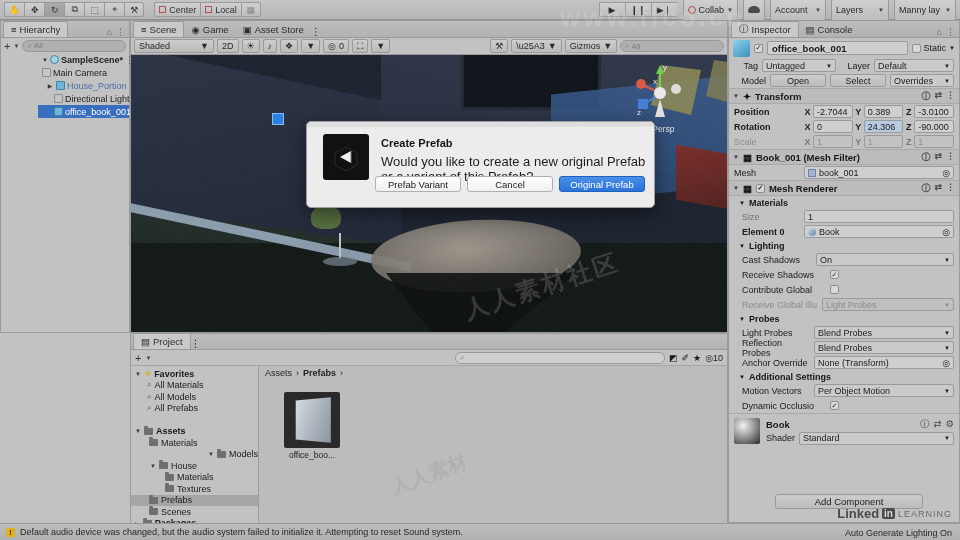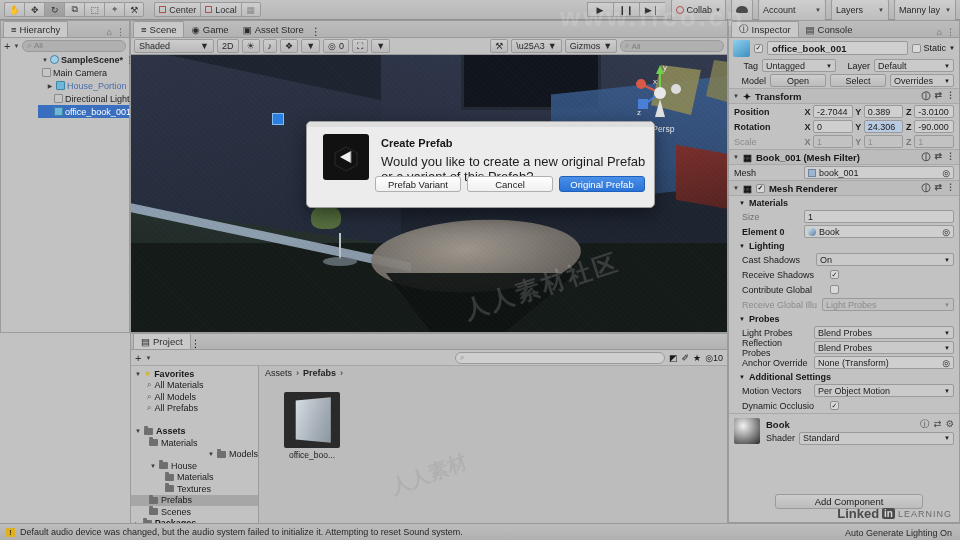--- a/index.html
+++ b/index.html
@@ -303,21 +303,21 @@
 
     <div class="right-group">
       <div class="tb-drop">
         <span class="collab-icon"></span>
         <span>Collab</span>
         <span class="caret">▼</span>
       </div>
       <div class="tb-drop">
         <span class="cloud"></span>
       </div>
-      <div class="tb-drop" style="width:68px;justify-content:space-between;text-align:center;">
+      <div class="tb-drop" style="width:56px;justify-content:space-between;text-align:center;">
         <span>Account</span>
         <span class="caret">▼</span>
       </div>
       <div class="tb-drop" style="width:58px;justify-content:space-between;">
         <span>Layers</span>
         <span class="caret">▼</span>
       </div>
       <div class="tb-drop" style="width:62px;justify-content:space-between;">
         <span>Manny lay</span>
         <span class="caret">▼</span>

